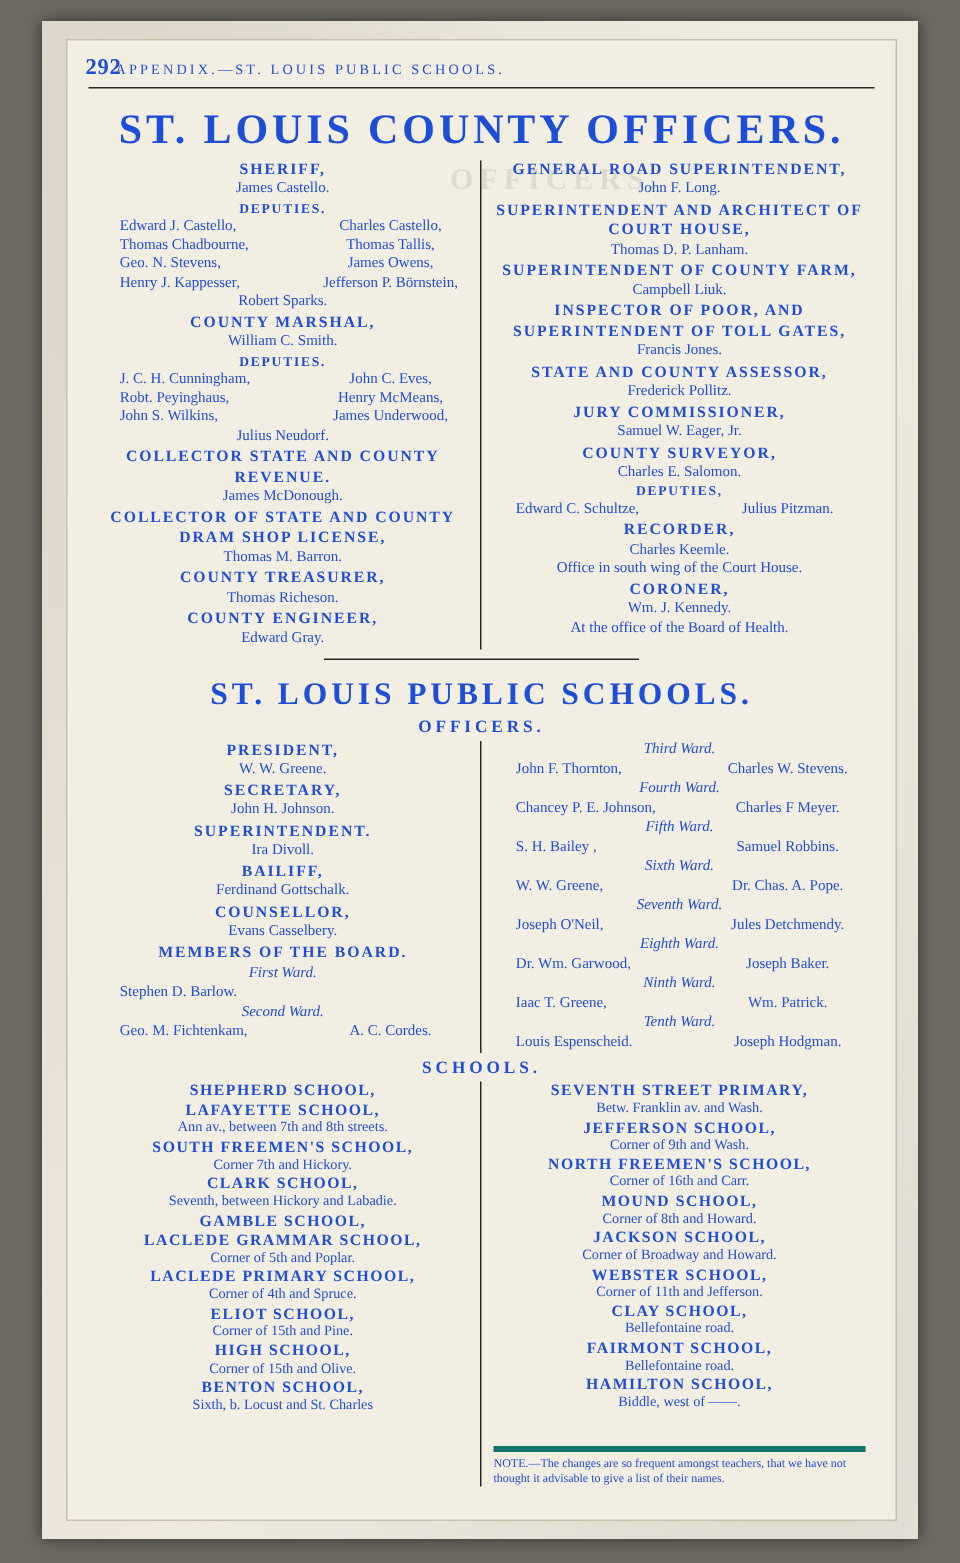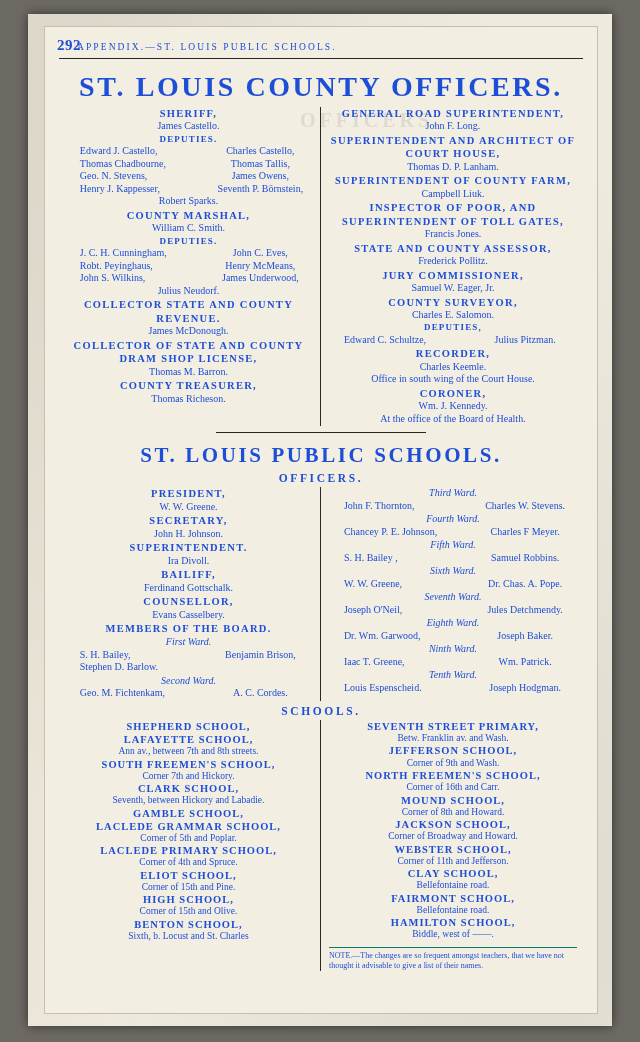--- a/index.html
+++ b/index.html
@@ -61,21 +61,21 @@
   .nm{font-size:10px;line-height:1.25;}
   .pair{display:flex;justify-content:center;gap:17px;font-size:10px;line-height:1.25;}
   .pair span:first-child{width:52%;text-align:left;padding-left:6%;}
   .pair span:last-child{width:48%;text-align:center;}
   .ward{font-style:italic;font-size:10px;text-align:center;line-height:1.25;}
   .hrshort{width:210px;margin:6px auto 6px auto;border-top:1.4px solid #2a2722;}
   .school{text-align:center;margin-bottom:0px;}
   .sname{font-size:10.5px;letter-spacing:1px;font-variant:small-caps;font-weight:bold;line-height:1.25;}
   .sloc{font-size:9.5px;line-height:1.2;}
   .note{
-    margin-top:6px;border-top:1px solid #0f766e;padding-top:3px;
+    margin-top:22px;border-top:4px solid #0f766e;padding-top:3px;
     font-size:8px;line-height:1.25;text-align:left;
   }
   .ghost{
     position:absolute;left:0;top:0;right:0;bottom:0;pointer-events:none;
     opacity:.10;color:#3b332a;
   }
   .ghost .g1{position:absolute;top:82px;left:255px;font-size:20px;letter-spacing:4px;font-weight:bold;}
   .ghost .g2{position:absolute;top:190px;left:60px;font-size:12px;}
   .ghost .g3{position:absolute;top:520px;left:40px;font-size:11px;}
 </style>
@@ -114,21 +114,21 @@
               <div class="pair">
                 <span>Thomas Chadbourne,</span>
                 <span>Thomas Tallis,</span>
               </div>
               <div class="pair">
                 <span>Geo. N. Stevens,</span>
                 <span>James Owens,</span>
               </div>
               <div class="pair">
                 <span>Henry J. Kappesser,</span>
-                <span>Seventh P. Börnstein,</span>
+                <span>Jefferson P. Börnstein,</span>
               </div>
               <div class="nm">Robert Sparks.</div>
             </div>
             <div class="grp">
               <div class="lbl">COUNTY MARSHAL,</div>
               <div class="nm">William C. Smith.</div>
             </div>
             <div class="grp">
               <div class="lbl sm">DEPUTIES.</div>
               <div class="pair">
@@ -149,20 +149,24 @@
               <div class="lbl">COLLECTOR STATE AND COUNTY REVENUE.</div>
               <div class="nm">James McDonough.</div>
             </div>
             <div class="grp">
               <div class="lbl">COLLECTOR OF STATE AND COUNTY DRAM SHOP LICENSE,</div>
               <div class="nm">Thomas M. Barron.</div>
             </div>
             <div class="grp">
               <div class="lbl">COUNTY TREASURER,</div>
               <div class="nm">Thomas Richeson.</div>
+            </div>
+            <div class="grp">
+              <div class="lbl">COUNTY ENGINEER,</div>
+              <div class="nm">Edward Gray.</div>
             </div>
           </div>
         <div class="col" id="co-right">
             <div class="grp">
               <div class="lbl">GENERAL ROAD SUPERINTENDENT,</div>
               <div class="nm">John F. Long.</div>
             </div>
             <div class="grp">
               <div class="lbl">SUPERINTENDENT AND ARCHITECT OF COURT HOUSE,</div>
               <div class="nm">Thomas D. P. Lanham.</div>
@@ -232,24 +236,20 @@
             </div>
             <div class="grp">
               <div class="lbl">COUNSELLOR,</div>
               <div class="nm">Evans Casselbery.</div>
             </div>
             <div class="grp">
               <div class="lbl">MEMBERS OF THE BOARD.</div>
             </div>
             <div class="grp">
               <div class="ward">First Ward.</div>
-              <div class="pair">
-                <span>S. H. Bailey,</span>
-                <span>Benjamin Brison,</span>
-              </div>
               <div class="pair">
                 <span>Stephen D. Barlow.</span>
                 <span></span>
               </div>
             </div>
             <div class="grp">
               <div class="ward">Second Ward.</div>
               <div class="pair">
                 <span>Geo. M. Fichtenkam,</span>
                 <span>A. C. Cordes.</span>

